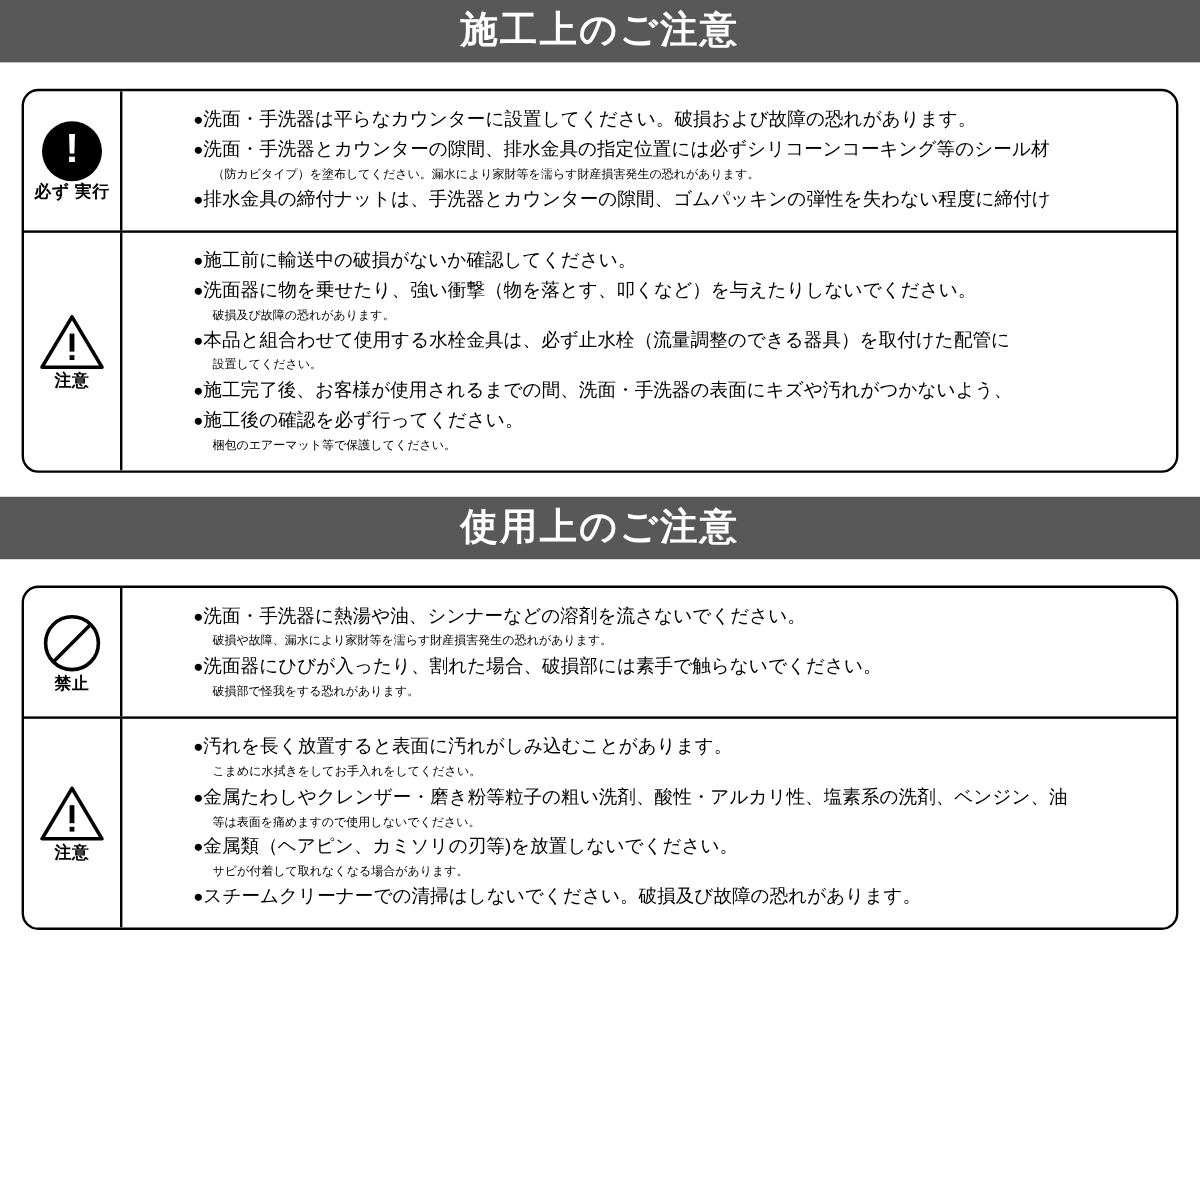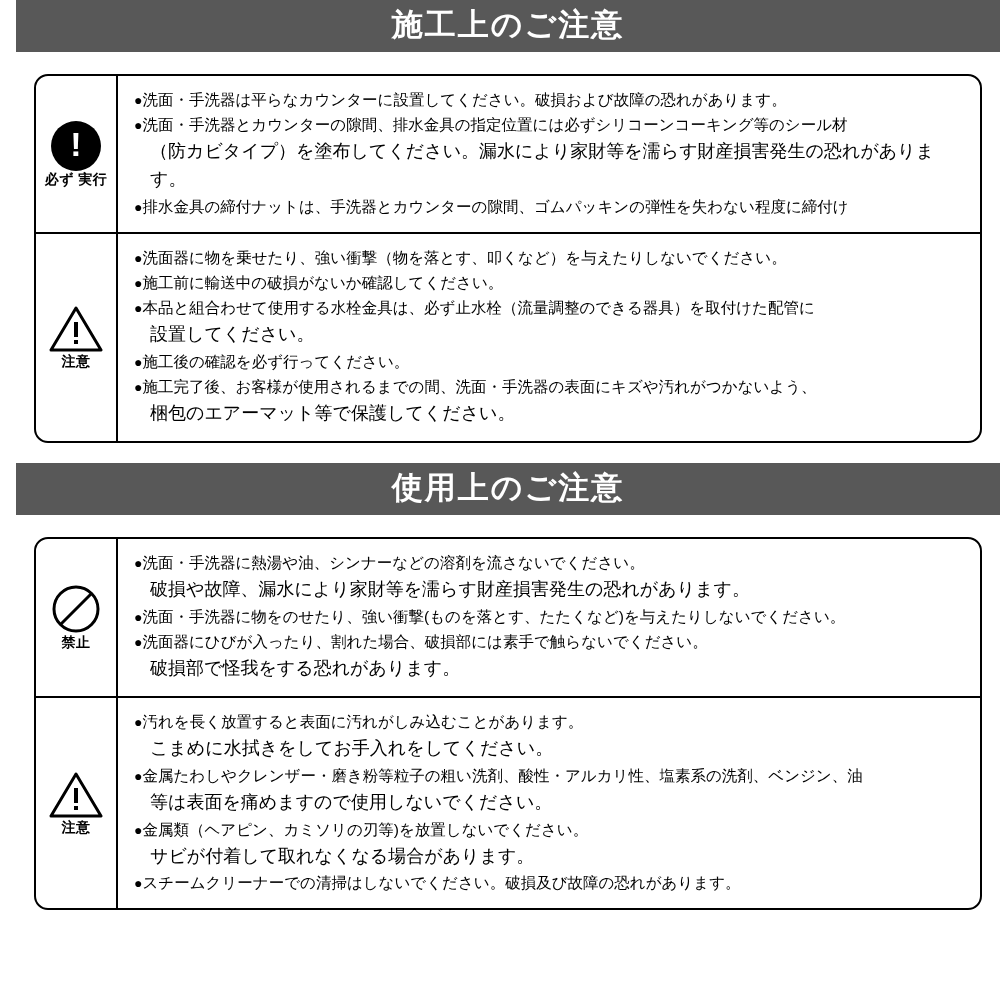--- a/index.html
+++ b/index.html
@@ -12,21 +12,20 @@
     height: 1000px;
     font-family: "Liberation Sans", "DejaVu Sans", sans-serif;
     color: #000000;
     overflow: hidden;
   }
   .page {
     width: 1000px;
     height: 1000px;
     position: relative;
     box-sizing: border-box;
-    padding-left: 16px;
   }
   .section-header {
     background: #585858;
     color: #ffffff;
     text-align: center;
     font-size: 31px;
     font-weight: bold;
     letter-spacing: 2px;
     padding: 8px 0 10px 0;
     line-height: 1.1;
@@ -61,32 +60,33 @@
     font-weight: bold;
     line-height: 1.15;
     text-align: left;
     margin-top: 0;
     letter-spacing: 0.5px;
   }
   .text-cell {
     flex: 1;
     padding: 12px 14px 12px 16px;
     box-sizing: border-box;
+    margin-left: 43px;
   }
   .item {
     font-size: 15.5px;
     line-height: 1.55;
     margin: 0 0 1px 0;
     text-indent: -16px;
     padding-left: 16px;
     white-space: pre-wrap;
   }
   .item .bullet { font-size: 14px; }
   .cont {
-    font-size: 18px;
+    font-size: 10px;
     line-height: 1.55;
     margin: 0 0 1px 0;
     padding-left: 16px;
     white-space: pre-wrap;
   }
   
   .icon-circle-excl {
     width: 50px;
     height: 50px;
     border-radius: 50%;
@@ -148,26 +148,27 @@
         <div class="icon-tri">
           <svg width="54" height="48" viewBox="0 0 54 48">
             <polygon points="27,3 52,45 2,45" fill="none" stroke="#000" stroke-width="3" stroke-linejoin="round"></polygon>
             <rect x="25" y="17" width="4" height="15" fill="#000"></rect>
             <rect x="25" y="35" width="4" height="4" fill="#000"></rect>
           </svg>
         </div>
         <div class="icon-label">注意</div>
       </div>
       <div class="text-cell">
+        <p class="item"><span class="bullet">●</span><span>施工前に輸送中の破損がないか確認してください。</span></p>
         <p class="item"><span class="bullet">●</span><span>洗面器に物を乗せたり、強い衝撃（物を落とす、叩くなど）を与えたりしないでください。</span></p>
-        <p class="item"><span class="bullet">●</span><span>施工前に輸送中の破損がないか確認してください。</span></p>
+        <p class="cont">破損及び故障の恐れがあります。</p>
         <p class="item"><span class="bullet">●</span><span>本品と組合わせて使用する水栓金具は、必ず止水栓（流量調整のできる器具）を取付けた配管に</span></p>
         <p class="cont">設置してください。</p>
+        <p class="item"><span class="bullet">●</span><span>施工完了後、お客様が使用されるまでの間、洗面・手洗器の表面にキズや汚れがつかないよう、</span></p>
         <p class="item"><span class="bullet">●</span><span>施工後の確認を必ず行ってください。</span></p>
-        <p class="item"><span class="bullet">●</span><span>施工完了後、お客様が使用されるまでの間、洗面・手洗器の表面にキズや汚れがつかないよう、</span></p>
         <p class="cont">梱包のエアーマット等で保護してください。</p>
       </div>
     </div>
 
   </div>
 
   <div class="gap-between"></div>
 
   <div class="section-header">使用上のご注意</div>
 
@@ -179,21 +180,20 @@
           <svg width="50" height="50" viewBox="0 0 50 50">
             <circle cx="25" cy="25" r="22" fill="none" stroke="#000" stroke-width="3"></circle>
             <line x1="9.5" y1="40.5" x2="40.5" y2="9.5" stroke="#000" stroke-width="3"></line>
           </svg>
         </div>
         <div class="icon-label">禁止</div>
       </div>
       <div class="text-cell">
         <p class="item"><span class="bullet">●</span><span>洗面・手洗器に熱湯や油、シンナーなどの溶剤を流さないでください。</span></p>
         <p class="cont">破損や故障、漏水により家財等を濡らす財産損害発生の恐れがあります。</p>
-        <p class="item"><span class="bullet">●</span><span>洗面・手洗器に物をのせたり、強い衝撃(ものを落とす、たたくなど)を与えたりしないでください。</span></p>
         <p class="item"><span class="bullet">●</span><span>洗面器にひびが入ったり、割れた場合、破損部には素手で触らないでください。</span></p>
         <p class="cont">破損部で怪我をする恐れがあります。</p>
       </div>
     </div>
 
     <div class="row">
       <div class="icon-cell">
         <div class="icon-tri">
           <svg width="54" height="48" viewBox="0 0 54 48">
             <polygon points="27,3 52,45 2,45" fill="none" stroke="#000" stroke-width="3" stroke-linejoin="round"></polygon>

